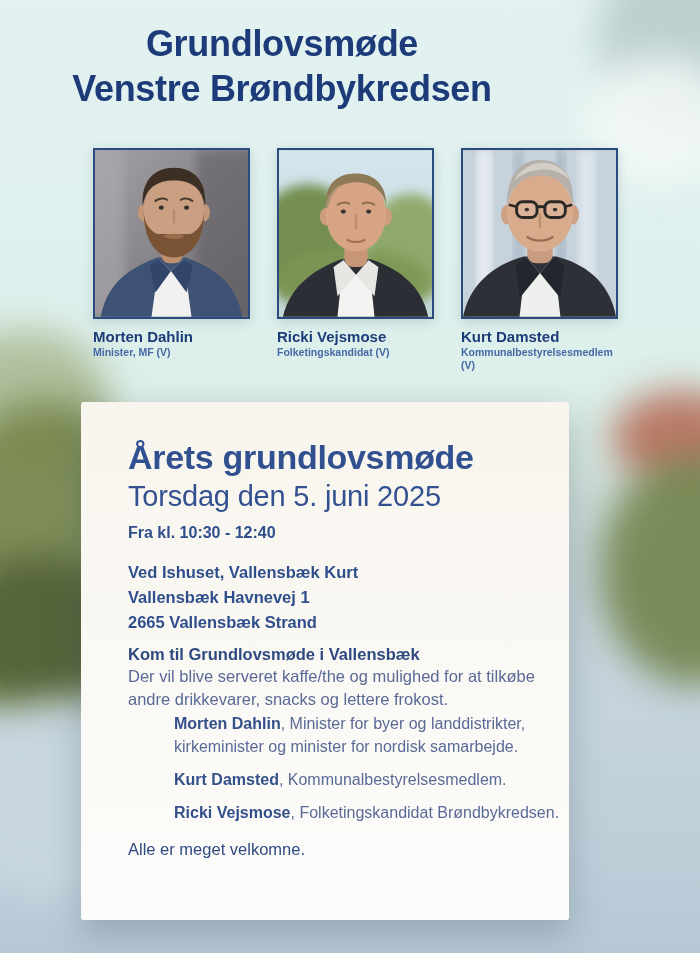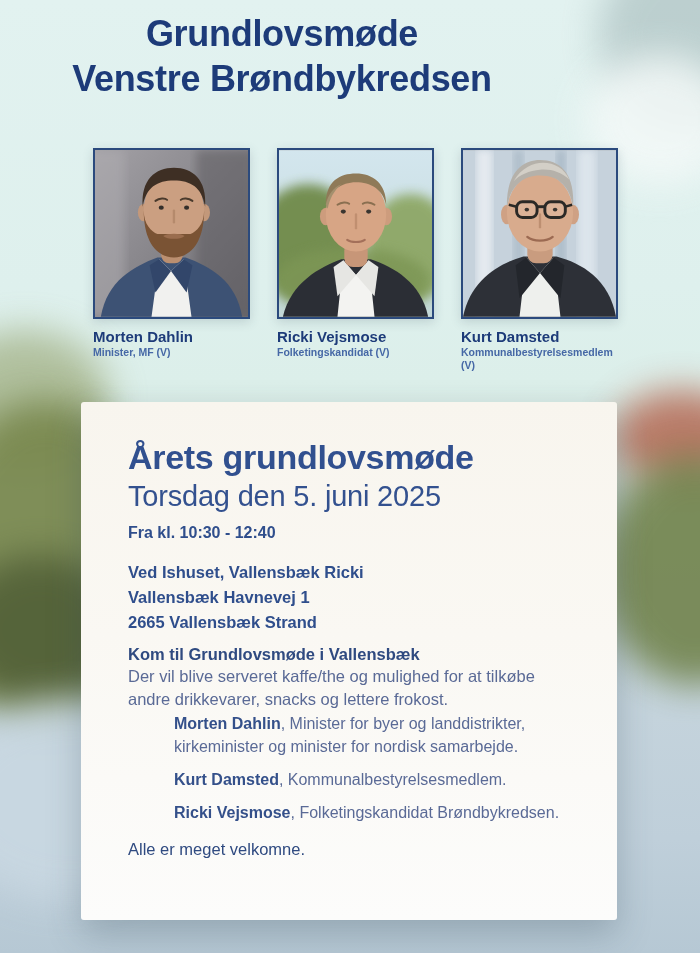--- a/index.html
+++ b/index.html
@@ -23,41 +23,41 @@
   .blob.green-lt  { left:-60px; top:330px; width:170px; height:140px; background:#93a06a; opacity:.6; }
   .blob.tree-l    { left:-70px; top:400px; width:230px; height:330px; background:#77864b; opacity:.9; }
   .blob.tree-ld   { left:-45px; top:555px; width:170px; height:150px; background:#4c5a33; opacity:.8; }
   .blob.house-red { left:612px; top:390px; width:140px; height:95px;  background:#b2604a; opacity:.8; }
   .blob.tree-r    { left:600px; top:455px; width:190px; height:230px; background:#6d7f45; opacity:.85; }
   .blob.water-l   { left:-60px; top:700px; width:260px; height:200px; background:#c9d8e2; opacity:.9; }
 
   .content { position:absolute; inset:0; z-index:1; }
 
   
-  .title-block { position:absolute; top:11px; left:0; width:564px; text-align:center; }
+  .title-block { position:absolute; top:21px; left:0; width:564px; text-align:center; }
   .title-line {
     font-size:36px; font-weight:bold; line-height:45px;
     color:#1d3b79; letter-spacing:-0.3px;
   }
 
   
   .photos-row { position:absolute; top:148px; left:93px; display:flex; gap:27px; }
   .speaker-figure { width:157px; }
   .photo-frame {
     width:157px; height:171px; border:2px solid #2b4a7d;
     background:#9a989b; overflow:hidden;
     box-shadow:0 3px 10px rgba(50,70,90,.18);
   }
   .photo-frame svg { display:block; width:100%; height:100%; }
   .speaker-name { margin-top:9px; font-size:15px; font-weight:bold; color:#1d3b79; line-height:18px; }
   .speaker-role { font-size:10.5px; font-weight:bold; color:#4668a6; line-height:13px; }
 
   
   .event-card {
-    position:absolute; left:81px; top:402px; width:536px; height:518px;
+    position:absolute; left:81px; top:402px; width:488px; height:518px;
     background:linear-gradient(180deg,#f8f5ee 0%, #faf8f3 45%, #fcfcfb 100%);
     border-radius:3px;
     box-shadow:0 14px 34px rgba(55,75,90,.28);
     padding:34px 30px 0 47px;
     color:#33518f;
   }
   .card-heading { font-size:34px; font-weight:bold; color:#31508f; line-height:42px; letter-spacing:-0.3px; }
   .card-date    { font-size:29px; font-weight:400; color:#33518f; line-height:36px; letter-spacing:-0.2px; }
   .card-time    { margin-top:10px; font-size:16px; font-weight:bold; color:#2f4e8c; }
   .card-address { margin-top:18px; }
@@ -229,21 +229,21 @@
     </figure>
 
   </section>
 
   <section class="event-card">
     <h1 class="card-heading">Årets grundlovsmøde</h1>
     <h2 class="card-date">Torsdag den 5. juni 2025</h2>
     <div class="card-time">Fra kl. 10:30 - 12:40</div>
 
     <div class="card-address">
-      <div class="address-line">Ved Ishuset, Vallensbæk Ricki</div>
+      <div class="address-line">Ved Ishuset, Vallensbæk Kurt</div>
       <div class="address-line">Vallensbæk Havnevej 1</div>
       <div class="address-line">2665 Vallensbæk Strand</div>
     </div>
 
     <div class="invite-heading">Kom til Grundlovsmøde i Vallensbæk</div>
     <div>
       <div class="invite-line">Der vil blive serveret kaffe/the og mulighed for at tilkøbe</div>
       <div class="invite-line">andre drikkevarer, snacks og lettere frokost.</div>
     </div>
 

